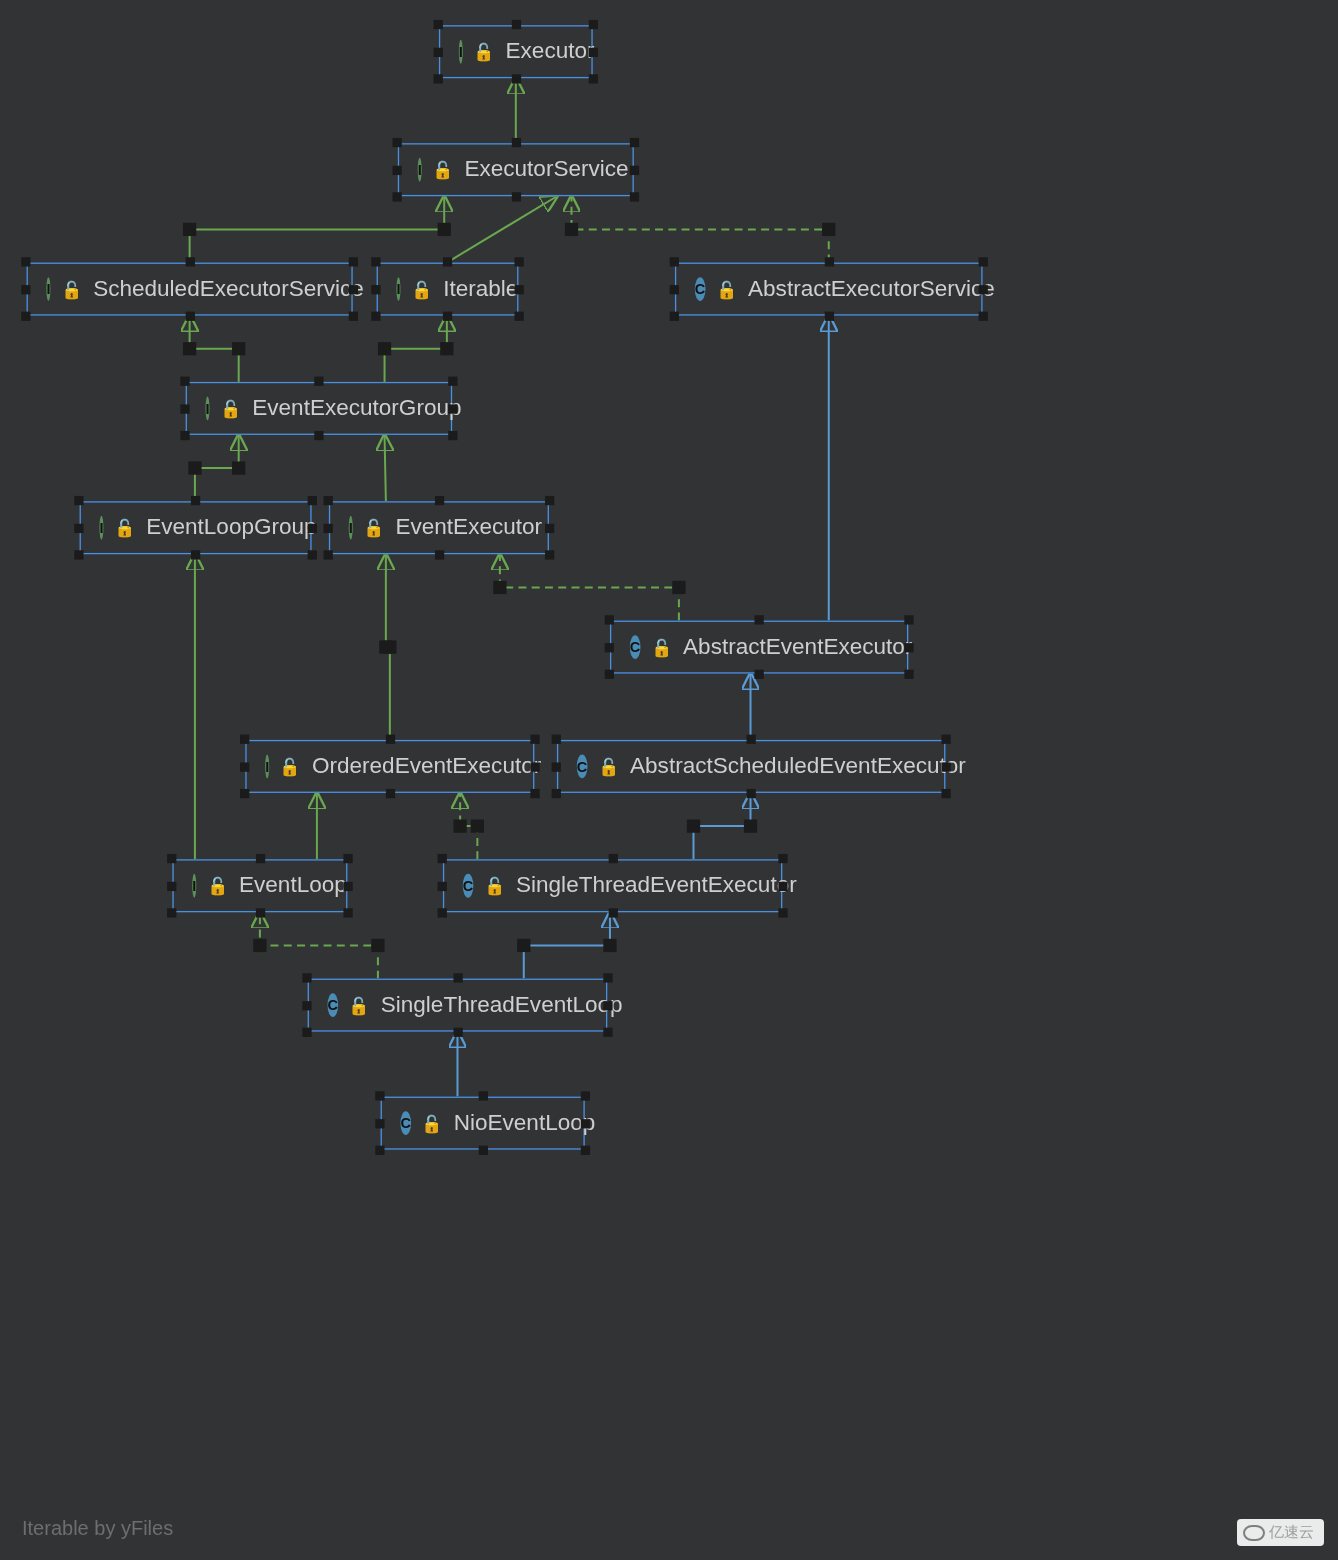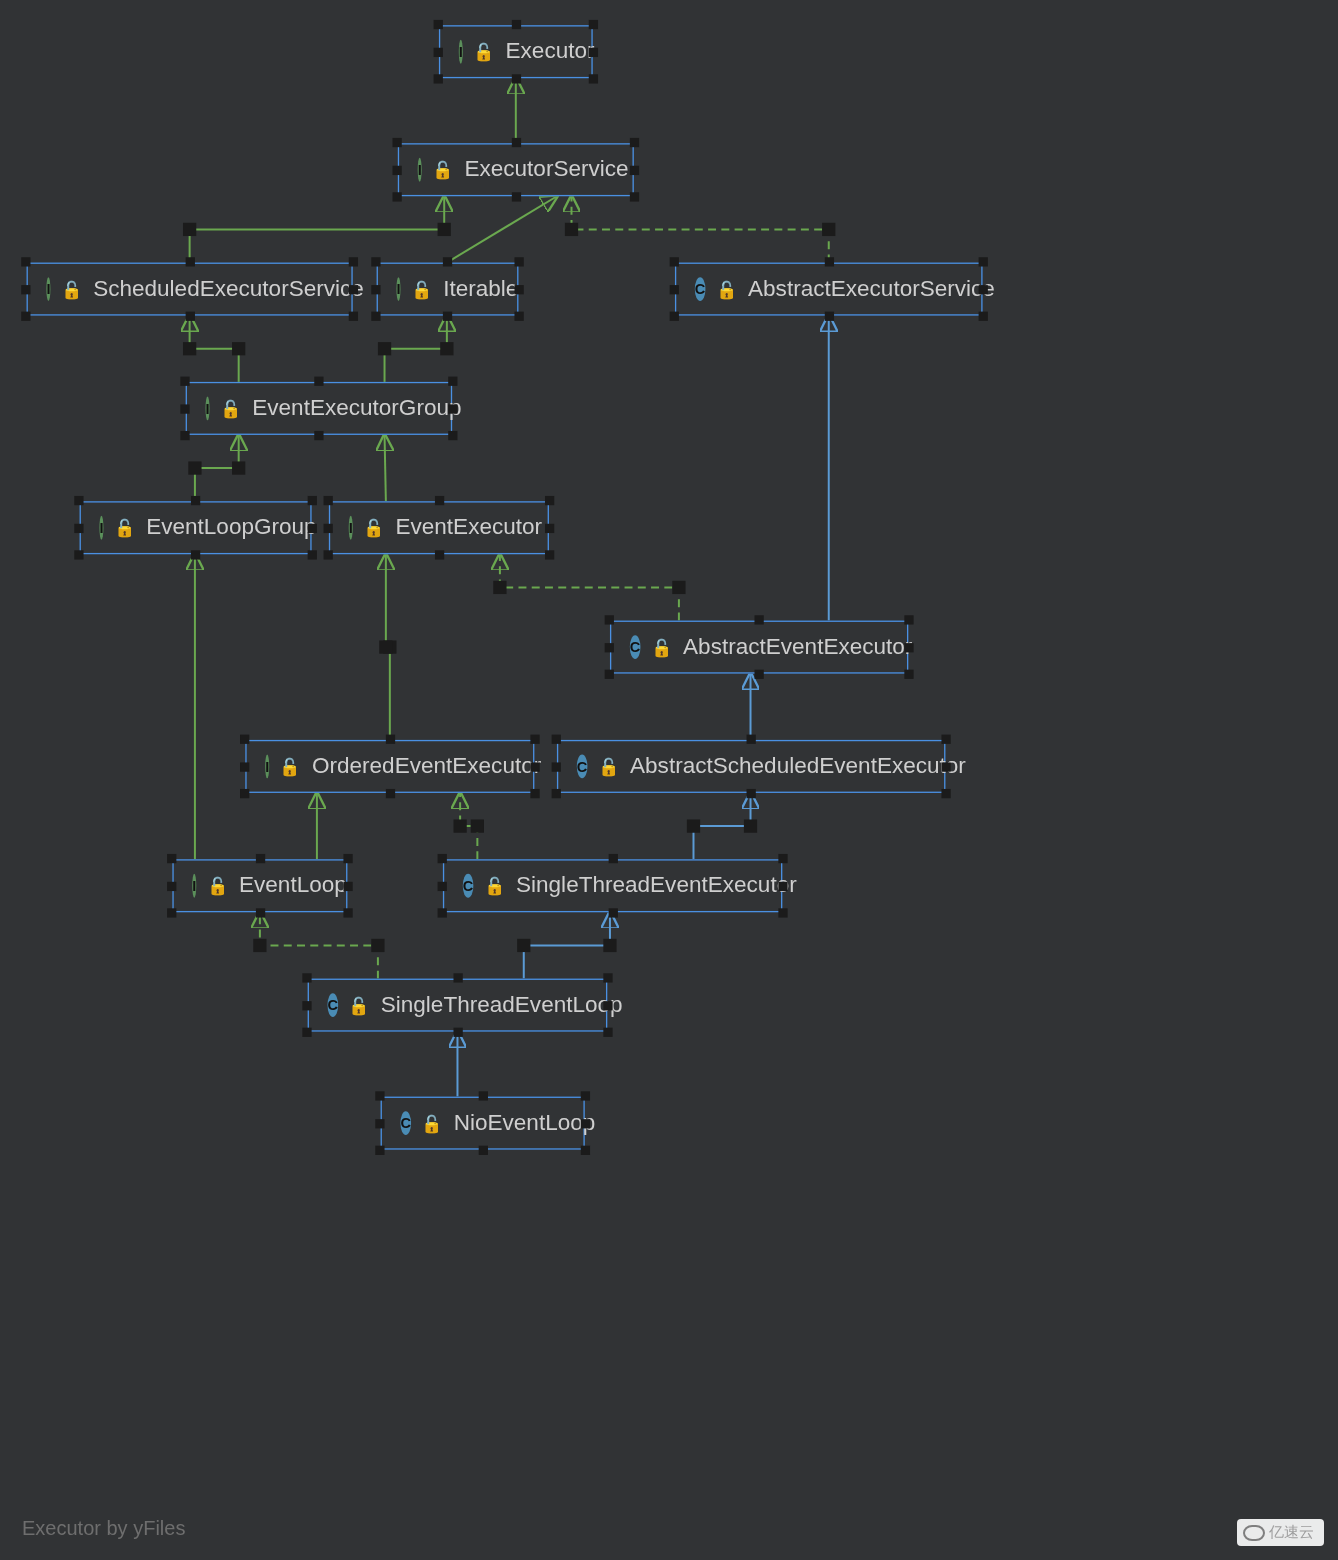--- a/index.html
+++ b/index.html
@@ -296,17 +296,17 @@
         <div class="h" style="left: 155px; top: 0px;"></div>
         <div class="h" style="left: 0px; top: 20.5px;"></div>
         <div class="h" style="left: 155px; top: 20.5px;"></div>
         <div class="h" style="left: 0px; top: 41px;"></div>
         <div class="h" style="left: 77.5px; top: 41px;"></div>
         <div class="h" style="left: 155px; top: 41px;"></div>
       </div>
     </div>
 </div>
 
-<div class="footer">Executor by yFiles</div>
+<div class="footer">Iterable by yFiles</div>
 <div class="watermark">
   <span class="cloud"></span>
   <span>亿速云</span>
 </div>
 
 </body></html>

